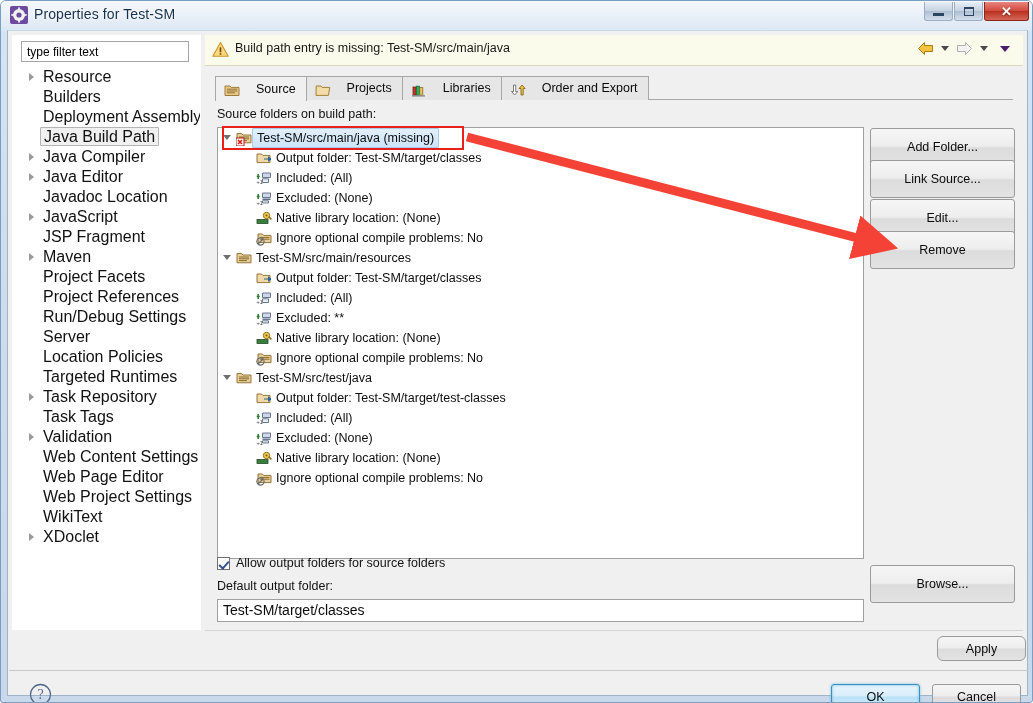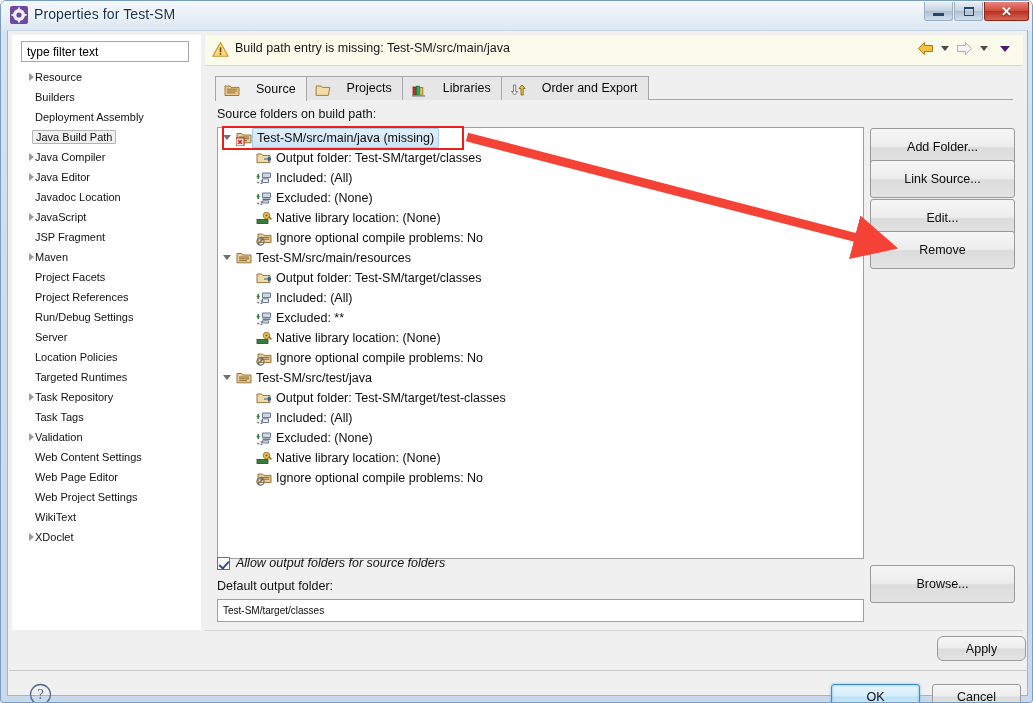--- a/index.html
+++ b/index.html
@@ -105,22 +105,22 @@
   #tree {
     position: absolute; left: 0; top: 31px;
     width: 187px; height: 562px;
     background: #ffffff;
     overflow: hidden;
   }
   .tree-row {
     position: relative;
     height: 20px;
     line-height: 20px;
-    padding-left: 22px;
-    font-size: 11px;
+    padding-left: 30px;
+    font-size: 16px;
     color: #111111;
     white-space: nowrap;
   }
   .tree-row .twisty {
     position: absolute; left: 16px; top: 6px;
     width: 0; height: 0;
     border-left: 5px solid #9a9a9a;
     border-top: 4px solid transparent;
     border-bottom: 4px solid transparent;
   }
@@ -252,21 +252,21 @@
   #btn-addfolder { left: 665px; top: 93px; width: 145px; }
   #btn-linksource{ left: 665px; top: 125px; width: 145px; }
   #btn-edit      { left: 665px; top: 164px; width: 145px; }
   #btn-remove    { left: 665px; top: 196px; width: 145px; }
   #btn-browse    { left: 665px; top: 530px; width: 145px; }
 
   
   #chk-row {
     position: absolute; left: 12px; top: 521px;
     font-size: 12.5px; color: #111111;
-    display: flex; align-items: center; gap: 6px; font-style: italic;
+    display: flex; align-items: center; gap: 6px;
   }
   .checkbox {
     width: 13px; height: 13px;
     border: 1px solid #707070;
     background: #ffffff;
     position: relative;
   }
   .checkbox::after {
     content: "";
     position: absolute; left: 3px; top: 1px;
@@ -277,21 +277,21 @@
   }
   #defout-label {
     position: absolute; left: 12px; top: 544px;
     font-size: 12.5px; color: #111111;
   }
   #defout-input {
     position: absolute; left: 12px; top: 564px;
     width: 647px; height: 23px;
     background: #ffffff;
     border: 1px solid #a0a0a0;
-    font-size: 10px;
+    font-size: 14px;
     color: #0b0b0b;
     line-height: 21px;
     padding-left: 5px;
     white-space: nowrap;
     overflow: hidden;
   }
 
   
   #apply-sep {
     position: absolute; left: 197px; top: 599px;

